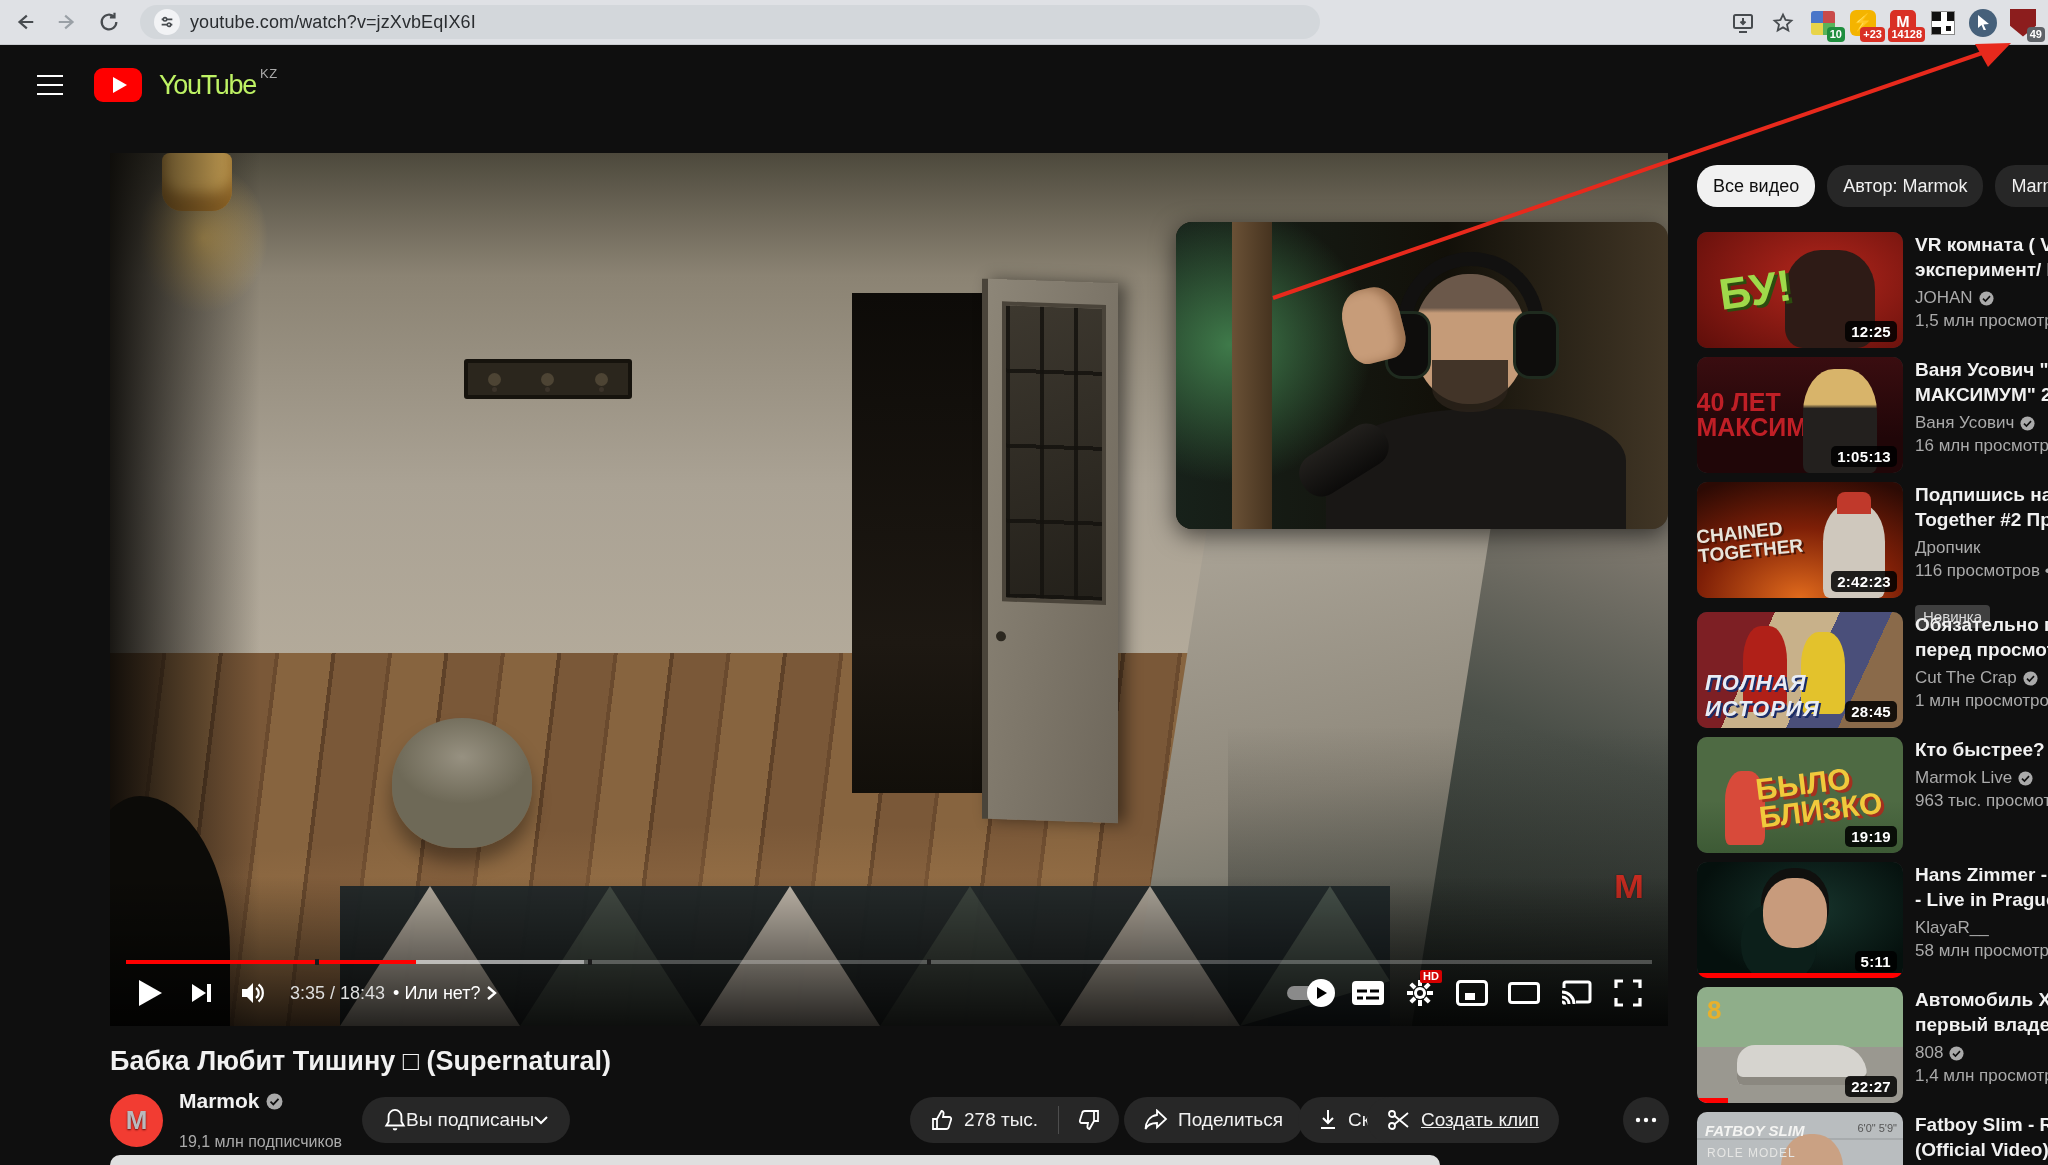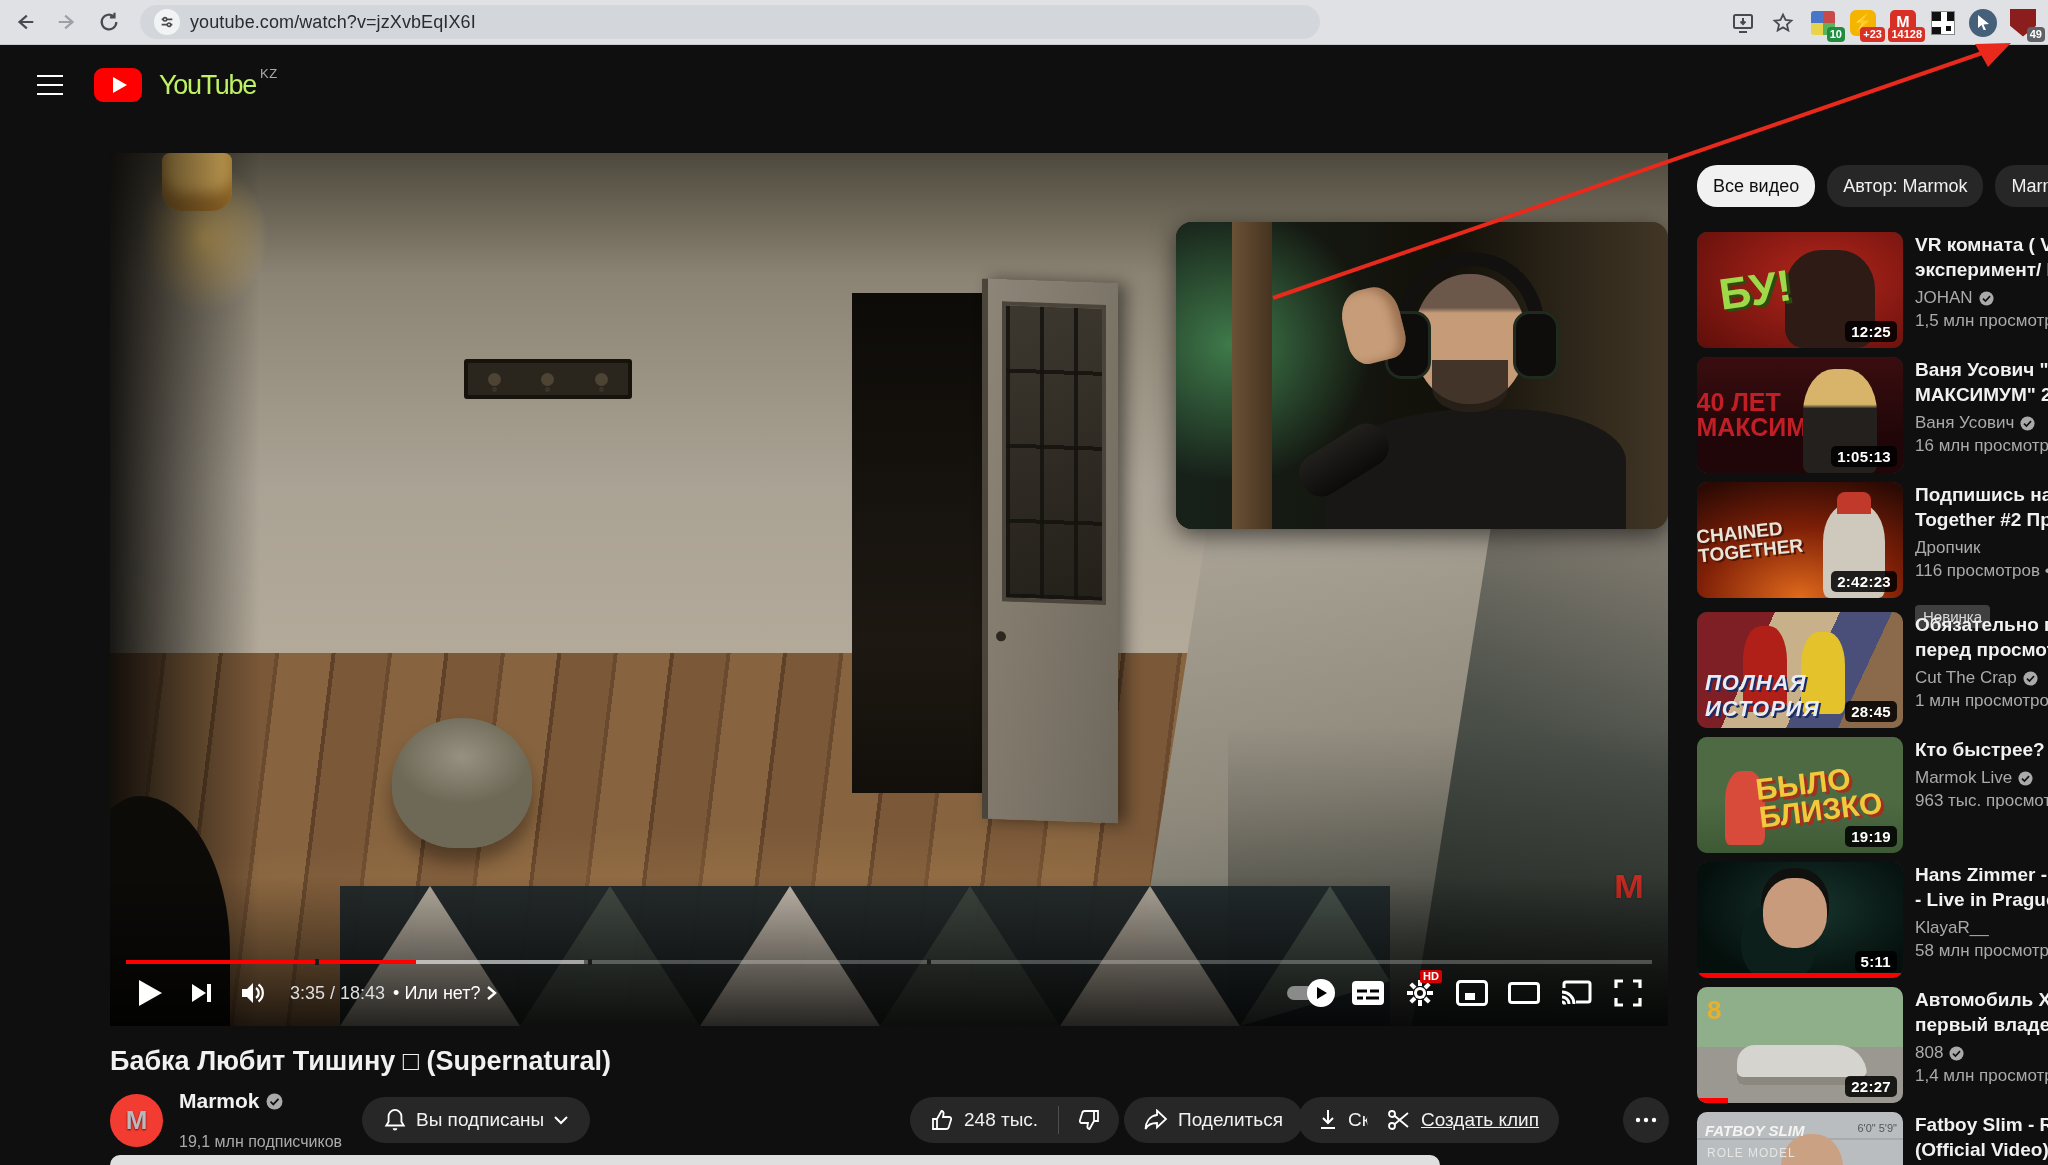--- a/index.html
+++ b/index.html
@@ -156,21 +156,21 @@
   .v-title { position:absolute; left:110px; top:1046px; width:1500px; font-size:27px; font-weight:bold; color:#f1f1f1; }
   .ch-row { position:absolute; left:110px; top:1092px; width:1560px; height:56px; display:flex; align-items:center; }
   .avatar { width:53px; height:53px; border-radius:50%; background:radial-gradient(circle at 50% 45%, #f23c32 0 99%, #f23c32);
     display:flex; align-items:center; justify-content:center; color:#b9b9bd; font-weight:bold; font-size:26px; cursor:pointer;
     text-shadow:0 1px 2px #5c0d0a; }
   .ch-meta { margin-left:16px; cursor:pointer; }
   .ch-name { font-size:21px; font-weight:bold; color:#f1f1f1; display:flex; align-items:center; gap:6px; }
   .ch-subs { font-size:16px; color:#aaa; margin-top:20px; }
   .pill { height:46px; border-radius:23px; background:#272727; color:#f1f1f1; display:flex; align-items:center;
     font-size:19px; font-weight:500; cursor:pointer; }
-  .subscribed { position:absolute; left:252px; padding:0 22px; gap:10px; }
+  .subscribed { position:absolute; left:252px; padding:0 22px; }
   .like-pill { position:absolute; left:800px; padding:0; }
   .like-half { display:flex; align-items:center; gap:10px; padding:0 20px; height:100%; }
   .like-div { width:1px; height:28px; background:#4d4d4d; }
   .dislike-half { padding:0 18px; display:flex; align-items:center; height:100%; }
   .share-pill { position:absolute; left:1014px; padding:0 20px; gap:10px; }
   .dl-pill { position:absolute; left:1188px; padding:0 20px; gap:10px; }
   .clip-pill { position:absolute; left:1257px; padding:0 20px; gap:10px;text-decoration:underline; }
   .more-pill { position:absolute; left:1513px; width:46px; justify-content:center; }
   .desc-strip { position:absolute; left:110px; top:1155px; width:1330px; height:10px; background:#dfdfdf; border-radius:14px 14px 0 0; cursor:pointer;}
   
@@ -492,21 +492,21 @@
       </span>
     </div>
 
     <div class="pill like-pill">
       <span class="like-half">
         <span class="sicon">
           <svg width="24" height="24" viewBox="0 0 24 24">
               <path d="M7 11 L11.5 3 a2.2 2.2 0 0 1 2.1 2.6 L13 9 h6.2 a2 2 0 0 1 1.9 2.6 l-2.2 7 A2.8 2.8 0 0 1 16.2 21 H7 M7 11 H3 v10 h4 Z" fill="none" stroke="#fff" stroke-width="1.8"></path>
             </svg>
         </span>
-        <span>248 тыс.</span>
+        <span>278 тыс.</span>
       </span>
       <span class="like-div"></span>
       <span class="dislike-half">
         <span class="sicon">
           <svg width="24" height="24" viewBox="0 0 24 24" style="transform:rotate(180deg)">
               <path d="M7 11 L11.5 3 a2.2 2.2 0 0 1 2.1 2.6 L13 9 h6.2 a2 2 0 0 1 1.9 2.6 l-2.2 7 A2.8 2.8 0 0 1 16.2 21 H7 M7 11 H3 v10 h4 Z" fill="none" stroke="#fff" stroke-width="1.8"></path>
             </svg>
         </span>
       </span>
     </div>

